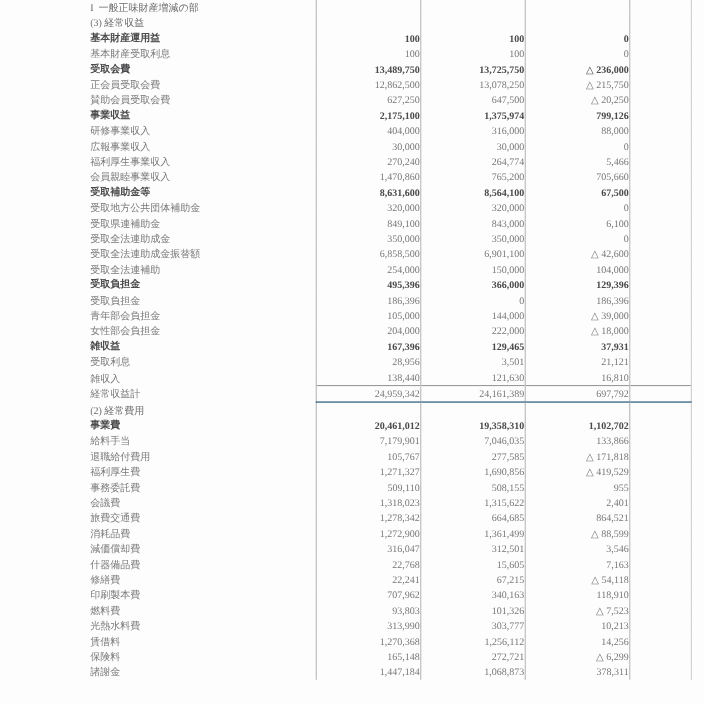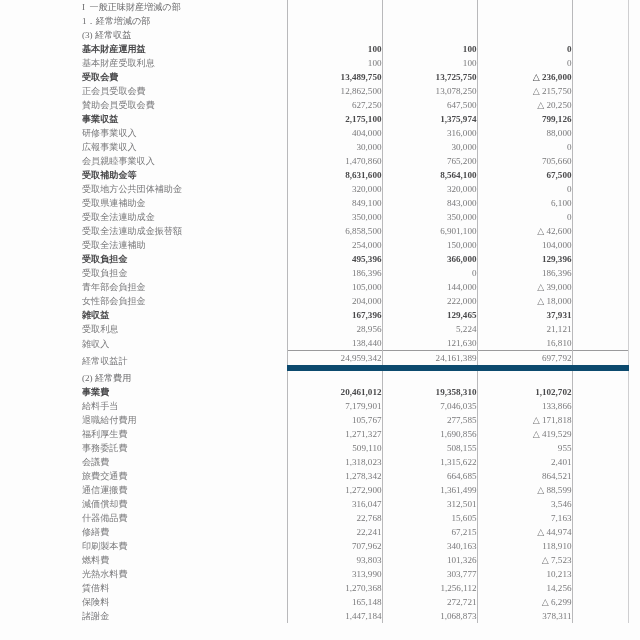--- a/index.html
+++ b/index.html
@@ -58,33 +58,33 @@
   }
   td.label {
     text-align: left;
     padding-left: 0;
   }
 
   
   .ind0 { padding-left: 0px; }
   .ind1 { padding-left: 10px; }
   .ind2 { padding-left: 20px; }
-  .ind3 { padding-left: 32px; }
+  .ind3 { padding-left: 32px; font-family: Liberation Mono, monospace; }
   .ind4 { padding-left: 45px; }
 
   
   .head    { font-weight: bold; color: #4a4a4c; }
   .plain   { font-weight: normal; color: #78787a; }
   .section { font-weight: normal; color: #6a6a6c; }
   .strong  { font-weight: bold; color: #4a4a4c; }
 
   tr.total td.amt,
   tr.total td.tail {
     border-top: 1px solid #9a9a9c;
-    border-bottom: 6px solid #0c4a6e;
+    border-bottom: 1px solid #0c4a6e;
   }
   tr.total td.label { color: #78787a; }
 
   .neg::before { content: "\25B3\00A0"; }
 </style>
 </head>
 <body>
 
 <div id="sheet">
   <table class="ledger">
@@ -97,27 +97,20 @@
     </colgroup>
     <tbody id="ledger-body">
         <tr>
           <td class="label ind0 section">I&nbsp;&nbsp;一般正味財産増減の部</td>
           <td class="amt plain"></td>
           <td class="amt plain"></td>
           <td class="amt plain"></td>
           <td class="tail"></td>
         </tr>
         <tr>
-          <td class="label ind1 section">1．経常増減の部</td>
-          <td class="amt plain"></td>
-          <td class="amt plain"></td>
-          <td class="amt plain"></td>
-          <td class="tail"></td>
-        </tr>
-        <tr>
           <td class="label ind2 section">(3) 経常収益</td>
           <td class="amt plain"></td>
           <td class="amt plain"></td>
           <td class="amt plain"></td>
           <td class="tail"></td>
         </tr>
         <tr>
           <td class="label ind3 head">基本財産運用益</td>
           <td class="amt strong">100</td>
           <td class="amt strong">100</td>
@@ -167,20 +160,27 @@
           <td class="tail"></td>
         </tr>
         <tr>
           <td class="label ind4 plain">広報事業収入</td>
           <td class="amt plain">30,000</td>
           <td class="amt plain">30,000</td>
           <td class="amt plain">0</td>
           <td class="tail"></td>
         </tr>
         <tr>
+          <td class="label ind4 plain">福利厚生事業収入</td>
+          <td class="amt plain">270,240</td>
+          <td class="amt plain">264,774</td>
+          <td class="amt plain">5,466</td>
+          <td class="tail"></td>
+        </tr>
+        <tr>
           <td class="label ind4 plain">会員親睦事業収入</td>
           <td class="amt plain">1,470,860</td>
           <td class="amt plain">765,200</td>
           <td class="amt plain">705,660</td>
           <td class="tail"></td>
         </tr>
         <tr>
           <td class="label ind3 head">受取補助金等</td>
           <td class="amt strong">8,631,600</td>
           <td class="amt strong">8,564,100</td>
@@ -253,21 +253,21 @@
         <tr>
           <td class="label ind3 head">雑収益</td>
           <td class="amt strong">167,396</td>
           <td class="amt strong">129,465</td>
           <td class="amt strong">37,931</td>
           <td class="tail"></td>
         </tr>
         <tr>
           <td class="label ind4 plain">受取利息</td>
           <td class="amt plain">28,956</td>
-          <td class="amt plain">5,224</td>
+          <td class="amt plain">3,501</td>
           <td class="amt plain">21,121</td>
           <td class="tail"></td>
         </tr>
         <tr>
           <td class="label ind4 plain">雑収入</td>
           <td class="amt plain">138,440</td>
           <td class="amt plain">121,630</td>
           <td class="amt plain">16,810</td>
           <td class="tail"></td>
         </tr>
@@ -328,21 +328,21 @@
           <td class="tail"></td>
         </tr>
         <tr>
           <td class="label ind4 plain">旅費交通費</td>
           <td class="amt plain">1,278,342</td>
           <td class="amt plain">664,685</td>
           <td class="amt plain">864,521</td>
           <td class="tail"></td>
         </tr>
         <tr>
-          <td class="label ind4 plain">通信運搬費</td>
+          <td class="label ind4 plain">消耗品費</td>
           <td class="amt plain">1,272,900</td>
           <td class="amt plain">1,361,499</td>
           <td class="amt plain"><span class="neg">88,599</span></td>
           <td class="tail"></td>
         </tr>
         <tr>
           <td class="label ind4 plain">減価償却費</td>
           <td class="amt plain">316,047</td>
           <td class="amt plain">312,501</td>
           <td class="amt plain">3,546</td>
@@ -352,21 +352,21 @@
           <td class="label ind4 plain">什器備品費</td>
           <td class="amt plain">22,768</td>
           <td class="amt plain">15,605</td>
           <td class="amt plain">7,163</td>
           <td class="tail"></td>
         </tr>
         <tr>
           <td class="label ind4 plain">修繕費</td>
           <td class="amt plain">22,241</td>
           <td class="amt plain">67,215</td>
-          <td class="amt plain"><span class="neg">44,974</span></td>
+          <td class="amt plain"><span class="neg">54,118</span></td>
           <td class="tail"></td>
         </tr>
         <tr>
           <td class="label ind4 plain">印刷製本費</td>
           <td class="amt plain">707,962</td>
           <td class="amt plain">340,163</td>
           <td class="amt plain">118,910</td>
           <td class="tail"></td>
         </tr>
         <tr>

